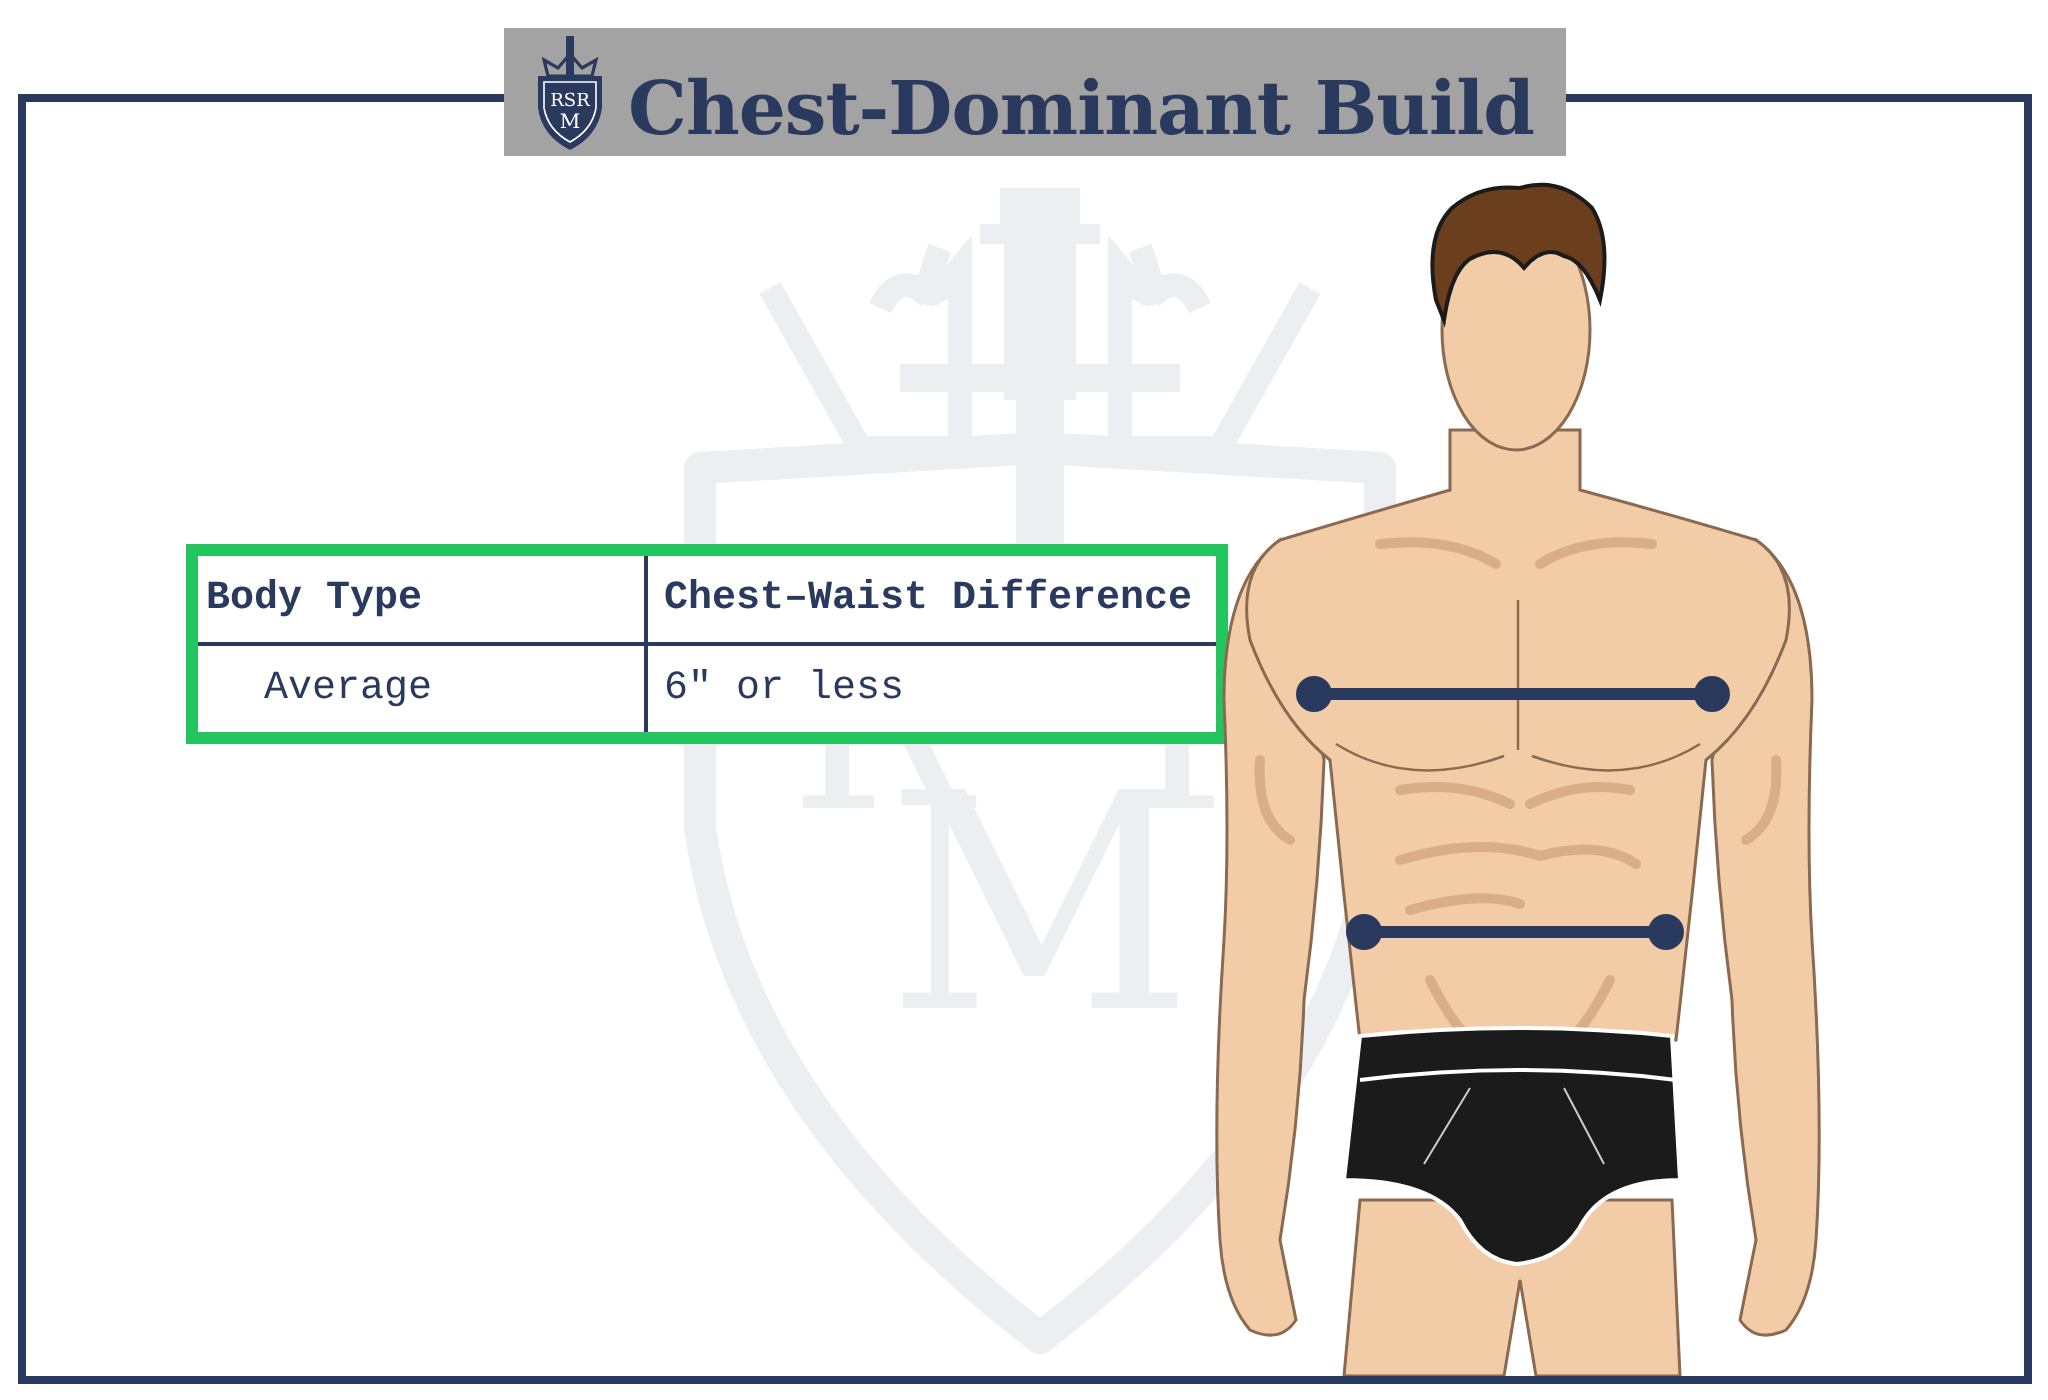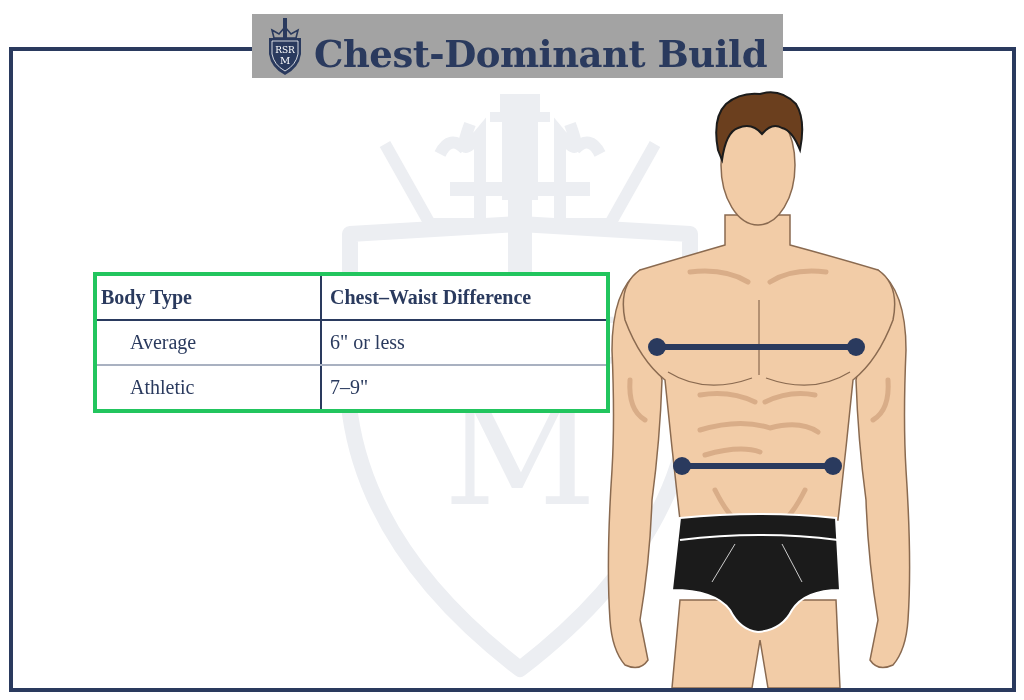--- a/index.html
+++ b/index.html
@@ -2,21 +2,21 @@
 <html><head>
 <meta charset="utf-8">
 <style>
   html, body { margin:0; padding:0; }
   body { width:1024px; height:700px; background:#ffffff; position:relative; overflow:hidden; font-family:"DejaVu Sans", sans-serif; }
   .frame { position:absolute; left:9px; top:47px; width:999px; height:637px; border:4px solid #2a3a5e; box-sizing:content-box; }
   .title-wrap { position:absolute; top:14px; left:252px; height:64px; padding:0 16px 0 14px; background:#a3a3a3; display:flex; align-items:center; gap:10px; }
   .title { font-family:"DejaVu Serif", serif; font-weight:bold; font-size:37px; color:#2a3a5e; letter-spacing:-0.5px; white-space:nowrap;margin-top:16px; }
   .logo { width:38px; height:60px; }
   .watermark { position:absolute; left:330px; top:84px; width:380px; height:600px; }
-  table.bt { position:absolute; left:93px; top:272px; border-collapse:collapse; background:#ffffff; color:#2a3a5e; font-family:Liberation Serif, serif; font-size:20px; border:4px solid #22c55e; }
+  table.bt { position:absolute; left:93px; top:272px; border-collapse:collapse; background:#ffffff; color:#2a3a5e; font-family:Liberation Mono, monospace; font-size:20px; border:6px solid #22c55e; }
   table.bt th, table.bt td { height:43px; padding:0 4px 0 4px; text-align:left; white-space:nowrap; }
   table.bt th { font-weight:bold; font-size:20px; border-bottom:2px solid #2a3a5e; }
   table.bt td { font-weight:normal; border-bottom:2px solid #a9b1c1;padding-left:33px; }
   table.bt tr:last-child td { border-bottom:none; }
   table.bt .c1 { width:186px; border-right:2px solid #2a3a5e; }
   table.bt .c2 { width:272px; padding-left:8px; }
   .figure { position:absolute; left:596px; top:86px; width:320px; height:602px; }
 </style>
 </head>
 <body>
@@ -62,24 +62,20 @@
     <tr>
       <th class="c1">Body Type</th>
       <th class="c2">Chest–Waist Difference</th>
     </tr>
   </thead>
   <tbody>
     <tr>
       <td class="c1">Average</td>
       <td class="c2">6" or less</td>
     </tr>
-    <tr>
-      <td class="c1">Athletic</td>
-      <td class="c2">7–9"</td>
-    </tr>
   </tbody>
 </table>
 
 <svg class="figure" viewBox="596 86 320 602">
   <g stroke="#8a6a50" stroke-width="1.5" fill="#f2cca7">
 
     <path d="M680 600 L672 688 L752 688 L760 640 L768 688 L840 688 L836 600 Z"></path>
 
     <path d="M640 270 Q612 290 612 350 Q615 420 612 470 Q606 560 610 620 Q612 650 625 665 Q640 672 648 660 Q644 640 640 620 Q650 560 652 500 Q660 440 662 380 Z"></path>
     <path d="M878 270 Q906 290 906 350 Q903 420 906 470 Q912 560 908 620 Q906 650 893 665 Q878 672 870 660 Q874 640 878 620 Q868 560 866 500 Q858 440 856 380 Z"></path>

